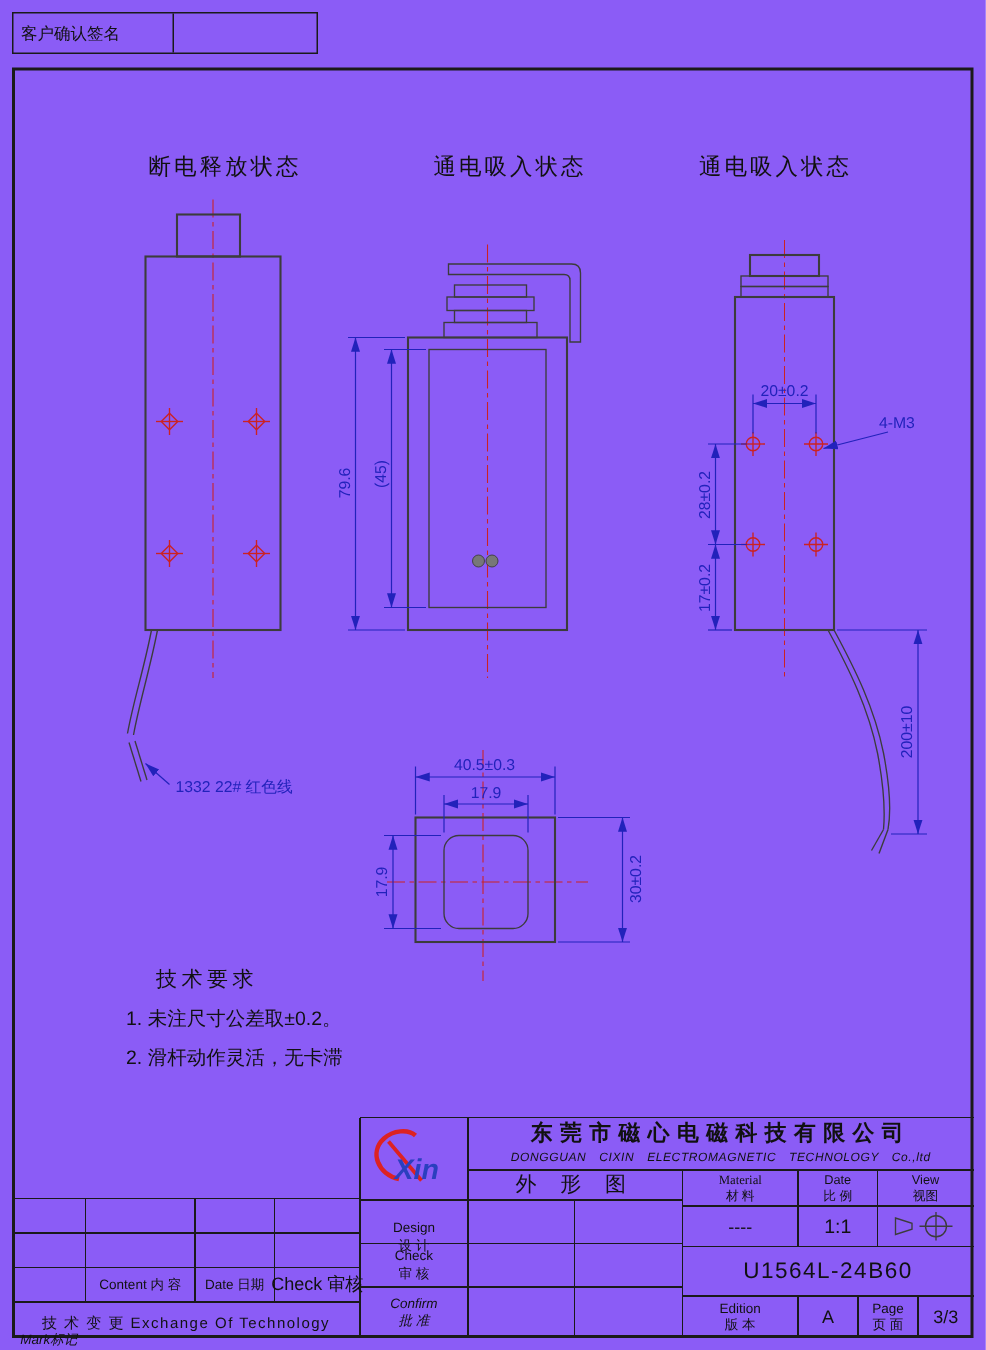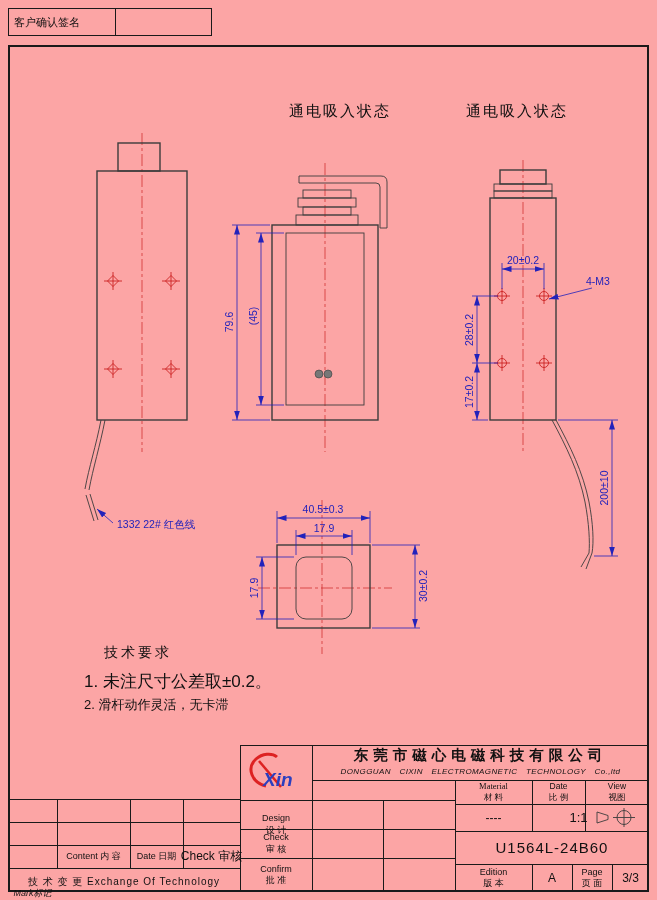--- a/index.html
+++ b/index.html
@@ -1,17 +1,17 @@
 <!DOCTYPE html>
 <html><head>
 <meta charset="utf-8">
 <style>
   * { margin:0; padding:0; box-sizing:border-box; }
   body { background:#ffffff; font-family:"Liberation Sans","DejaVu Sans",sans-serif; color:#111; }
-  .page { position:relative; width:657px; height:900px; background:#fca5a5; overflow:hidden; }
+  .page { position:relative; width:657px; height:900px; background:#8b5cf6; overflow:hidden; }
   .t  { position:absolute; white-space:nowrap; }
   .c  { display:flex; align-items:center; justify-content:center; text-align:center; }
   .tl { display:flex; flex-direction:column; align-items:center; justify-content:center; line-height:1.25; text-align:center; }
   .sig { position:absolute; left:8px; top:8px; width:204px; height:28px; border:1.5px solid #1a1a1a; display:flex; }
   .sig-label { width:107px; border-right:1.5px solid #1a1a1a; font-size:11px; display:flex; align-items:center; padding-left:5px; }
   .sig-field { flex:1; }
   .frame { position:absolute; left:8px; top:45px; width:641px; height:847px; border:2px solid #1a1a1a; }
   svg .outline { stroke:#3c3c3c; fill:none; stroke-width:1.4; }
   svg .thin    { stroke:#3c3c3c; fill:none; stroke-width:0.9; }
   svg .grid    { stroke:#1a1a1a; stroke-width:1; }
@@ -182,55 +182,57 @@
       <line x1="624" y1="808" x2="624" y2="827"></line>
     </g>
 
     <g>
       <path d="M266,786 C252,783 246,768 256,759 C262,753.5 272,752.5 277,757" stroke="#dd2222" stroke-width="3" fill="none"></path>
       <line x1="259" y1="761" x2="281" y2="787" stroke="#dd2222" stroke-width="2.5"></line>
       <text x="263" y="786" font-size="19" font-style="italic" font-weight="bold" fill="#2b3fbf">Xin</text>
     </g>
   </svg>
 
+  <div class="t c" style="left:88px;top:100px;width:124px;height:22px;font-size:15px;letter-spacing:2px;">断电释放状态</div>
   <div class="t c" style="left:278px;top:100px;width:124px;height:22px;font-size:15px;letter-spacing:2px;">通电吸入状态</div>
   <div class="t c" style="left:455px;top:100px;width:124px;height:22px;font-size:15px;letter-spacing:2px;">通电吸入状态</div>
 
   <div class="t" style="left:104px;top:644px;font-size:14px;letter-spacing:3px;">技术要求</div>
-  <div class="t" style="left:84px;top:670px;font-size:17px;">1. 未注尺寸公差取±0.2。</div>
+  <div class="t" style="left:84px;top:670px;font-size:13px;">1. 未注尺寸公差取±0.2。</div>
   <div class="t" style="left:84px;top:696px;font-size:13px;">2. 滑杆动作灵活，无卡滞</div>
 
   <div class="t c" style="left:314px;top:746px;width:333px;height:18px;font-size:14.5px;font-weight:bold;letter-spacing:5px;">东莞市磁心电磁科技有限公司</div>
   <div class="t c" style="left:314px;top:764px;width:333px;height:15px;font-size:8px;letter-spacing:0.4px;word-spacing:6px;font-style:italic;">DONGGUAN CIXIN ELECTROMAGNETIC TECHNOLOGY Co.,ltd</div>
+  <div class="t c" style="left:312px;top:780px;width:143px;height:20px;font-size:14px;letter-spacing:6px;">外 形 图</div>
 
   <div class="t tl" style="left:455px;top:781px;width:77px;height:22px;font-size:8.5px;font-family:Liberation Serif, serif;">
     <span>Material</span>
     <span>材  料</span>
   </div>
   <div class="t tl" style="left:532px;top:781px;width:53px;height:22px;font-size:8.5px;">
     <span>Date</span>
     <span>比 例</span>
   </div>
   <div class="t tl" style="left:585px;top:781px;width:64px;height:22px;font-size:8.5px;">
     <span>View</span>
     <span>视图</span>
   </div>
 
   <div class="t c" style="left:455px;top:804px;width:77px;height:27px;font-size:12px;">----</div>
-  <div class="t c" style="left:532px;top:804px;width:53px;height:27px;font-size:13px;margin-left:20px;">1:1</div>
+  <div class="t c" style="left:532px;top:804px;width:53px;height:27px;font-size:13px;">1:1</div>
 
   <div class="t tl" style="left:240px;top:800px;width:72px;height:29px;font-size:9px;margin-top:10px;">
     <span>Design</span>
     <span>设 计</span>
   </div>
   <div class="t tl" style="left:240px;top:829px;width:72px;height:29px;font-size:9px;">
     <span>Check</span>
     <span>审 核</span>
   </div>
-  <div class="t tl" style="left:240px;top:858px;width:72px;height:34px;font-size:9px;">
+  <div class="t tl" style="left:240px;top:858px;width:72px;height:34px;font-size:9px;font-style:italic;">
     <span>Confirm</span>
     <span>批 准</span>
   </div>
 
   <div class="t c" style="left:455px;top:831px;width:194px;height:33px;font-size:15px;letter-spacing:1px;">U1564L-24B60</div>
 
   <div class="t tl" style="left:455px;top:864px;width:77px;height:28px;font-size:9px;">
     <span>Edition</span>
     <span>版 本</span>
   </div>

